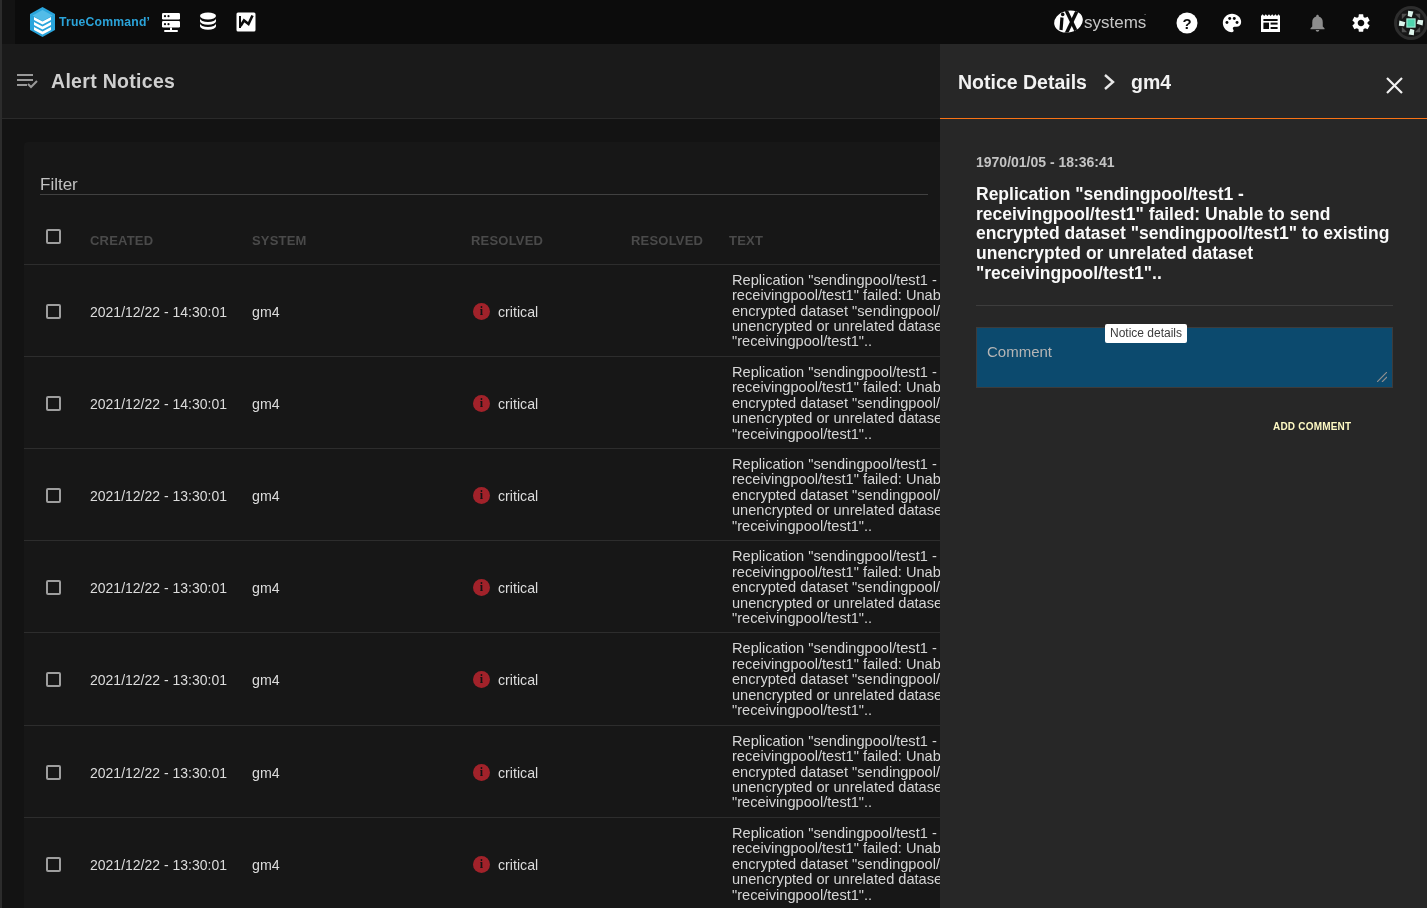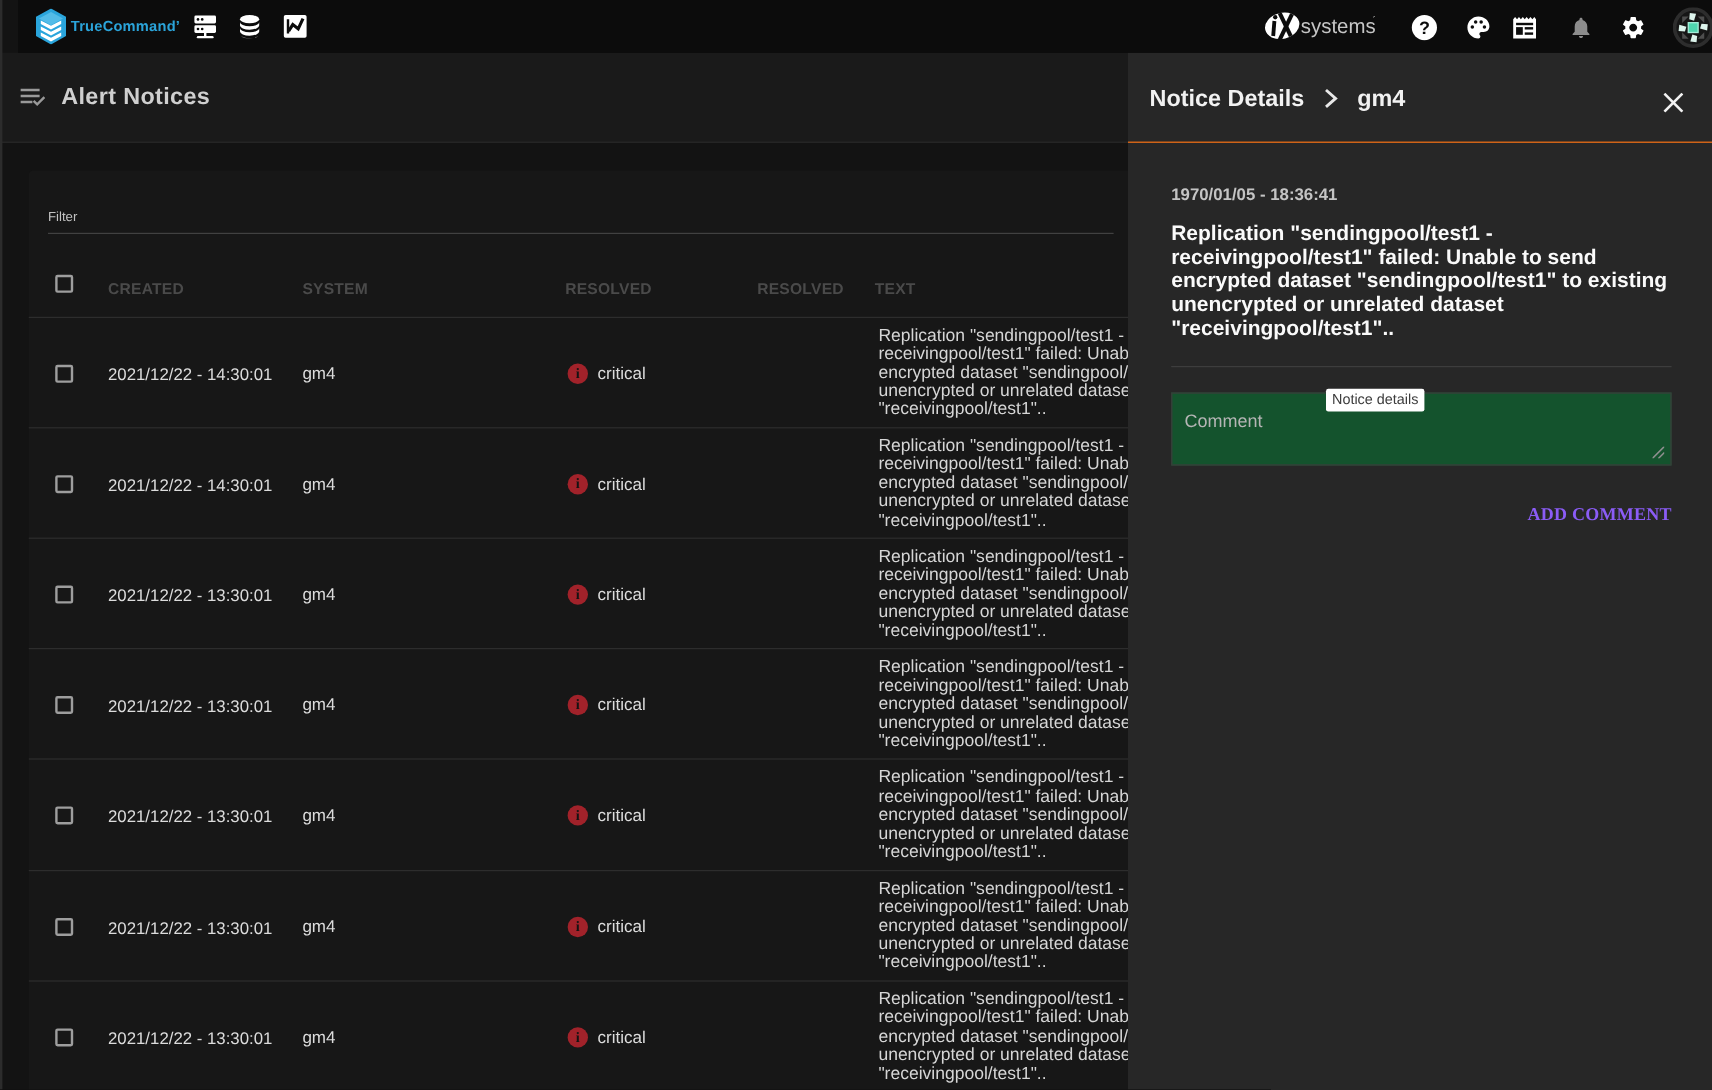--- a/index.html
+++ b/index.html
@@ -12,21 +12,21 @@
 #tcname { position:absolute; left:44px; top:15px; font-size:12.2px; font-weight:bold; color:#2ba4da; letter-spacing:0.2px; }
 .tbico { position:absolute; top:12px; }
 
 
 #toolbar { position:absolute; left:0; top:44px; width:1427px; height:75px; background:#1a1a1a; border-bottom:1px solid #2a2a2a; }
 #pagetitle { position:absolute; left:51px; top:26px; font-size:19.5px; font-weight:bold; color:#cfcfcf; letter-spacing:0.3px; }
 
 
 #page { position:absolute; left:0; top:120px; width:1427px; height:788px; background:#131313; }
 #card { position:absolute; left:24px; top:22px; width:1379px; height:788px; background:#171717; border-radius:4px 4px 0 0; }
-#filterlbl { position:absolute; left:16px; top:33px; font-size:11px; color:#c2c2c2; }
+#filterlbl { position:absolute; left:16px; top:33px; font-size:17px; color:#c2c2c2; }
 #filterline { position:absolute; left:16px; top:52px; width:888px; height:1px; background:#414141; }
 
 #thead { position:absolute; left:0; top:76px; width:1379px; height:45px; }
 .hlbl { position:absolute; top:15px; font-size:13px; font-weight:bold; color:#4a4a4a; letter-spacing:0.2px; }
 .cbx { position:absolute; width:15px; height:15px; border:2px solid #9e9e9e; border-radius:2px; }
 
 .trow { position:absolute; left:0; width:1379px; height:93px; border-top:1px solid #2d2d2d; }
 .trow .cbx { left:22px; top:39px; }
 .rdate { position:absolute; left:66px; top:39px; font-size:14px; color:#dcdcdc; white-space:nowrap; }
 .rsys  { position:absolute; left:228px; top:39px; font-size:14.2px; color:#dcdcdc; }
@@ -38,25 +38,25 @@
 
 #panel { position:absolute; left:940px; top:44px; width:487px; height:864px; background:#272727; z-index:20; }
 #phead { position:absolute; left:0; top:4px; width:487px; height:71px; border-bottom:1px solid #f97316; }
 #ptitle { position:absolute; left:18px; top:23px; font-size:19.5px; font-weight:bold; color:#f2f2f2; }
 #pchev { position:absolute; left:163px; top:25px; }
 #psys { position:absolute; left:191px; top:23px; font-size:19.5px; font-weight:bold; color:#f2f2f2; }
 #pclose { position:absolute; left:446px; top:29px; }
 #pdate { position:absolute; left:36px; top:110px; font-size:14px; font-weight:bold; color:#c4c4c4; }
 #ppara { position:absolute; left:36px; top:141px; width:430px; font-size:17.5px; line-height:19.7px; font-weight:bold; color:#fafafa; }
 #pdiv1 { position:absolute; left:36px; top:261px; width:417px; height:1px; background:#3d3d3d; }
-#cmtbox { position:absolute; left:36px; top:283px; width:417px; height:61px; background:#14532d; border:1px solid #3c3c3c; }
+#cmtbox { position:absolute; left:36px; top:283px; width:417px; height:61px; background:#0c4a6e; border:1px solid #3c3c3c; }
 #cmtlbl { position:absolute; left:10px; top:15px; font-size:15px; color:#b5b5b5; }
 #resize { position:absolute; right:5px; bottom:5px; width:10px; height:10px; }
 #tooltip { position:absolute; left:165px; top:280px; height:19px; background:#ffffff; border-radius:2px; padding:0 5px; font-size:12px; line-height:19px; color:#3c3c3c; }
-#addcmt { position:absolute; left:333px; top:377px; font-size:15px; font-weight:bold; color:#8b5cf6; letter-spacing:0.2px;font-family:Liberation Serif, serif; }
+#addcmt { position:absolute; left:333px; top:377px; font-size:10px; font-weight:bold; color:#fef9c3; letter-spacing:0.2px; }
 #nobox { position:absolute; left:36px; top:425px; width:417px; height:122px; border:1px solid #4a4a4a; border-radius:2px; }
 #noico { position:absolute; left:199px; top:37px; width:18px; height:18px; border-radius:50%; background:#c9c9c9; }
 #noico:after { content:"!"; position:absolute; left:0; top:0; width:18px; text-align:center; font-size:13px; line-height:18px; font-weight:bold; color:#272727; }
 #notext { position:absolute; left:0; top:59px; width:417px; text-align:center; font-size:14.8px; line-height:15.8px; color:#cfcfcf; }
 
 #leftstrip { position:absolute; left:0; top:0; width:2px; height:908px; background:#2c2c2c; z-index:40; }
 </style>
 </head>
 <body>
 <div id="root">

